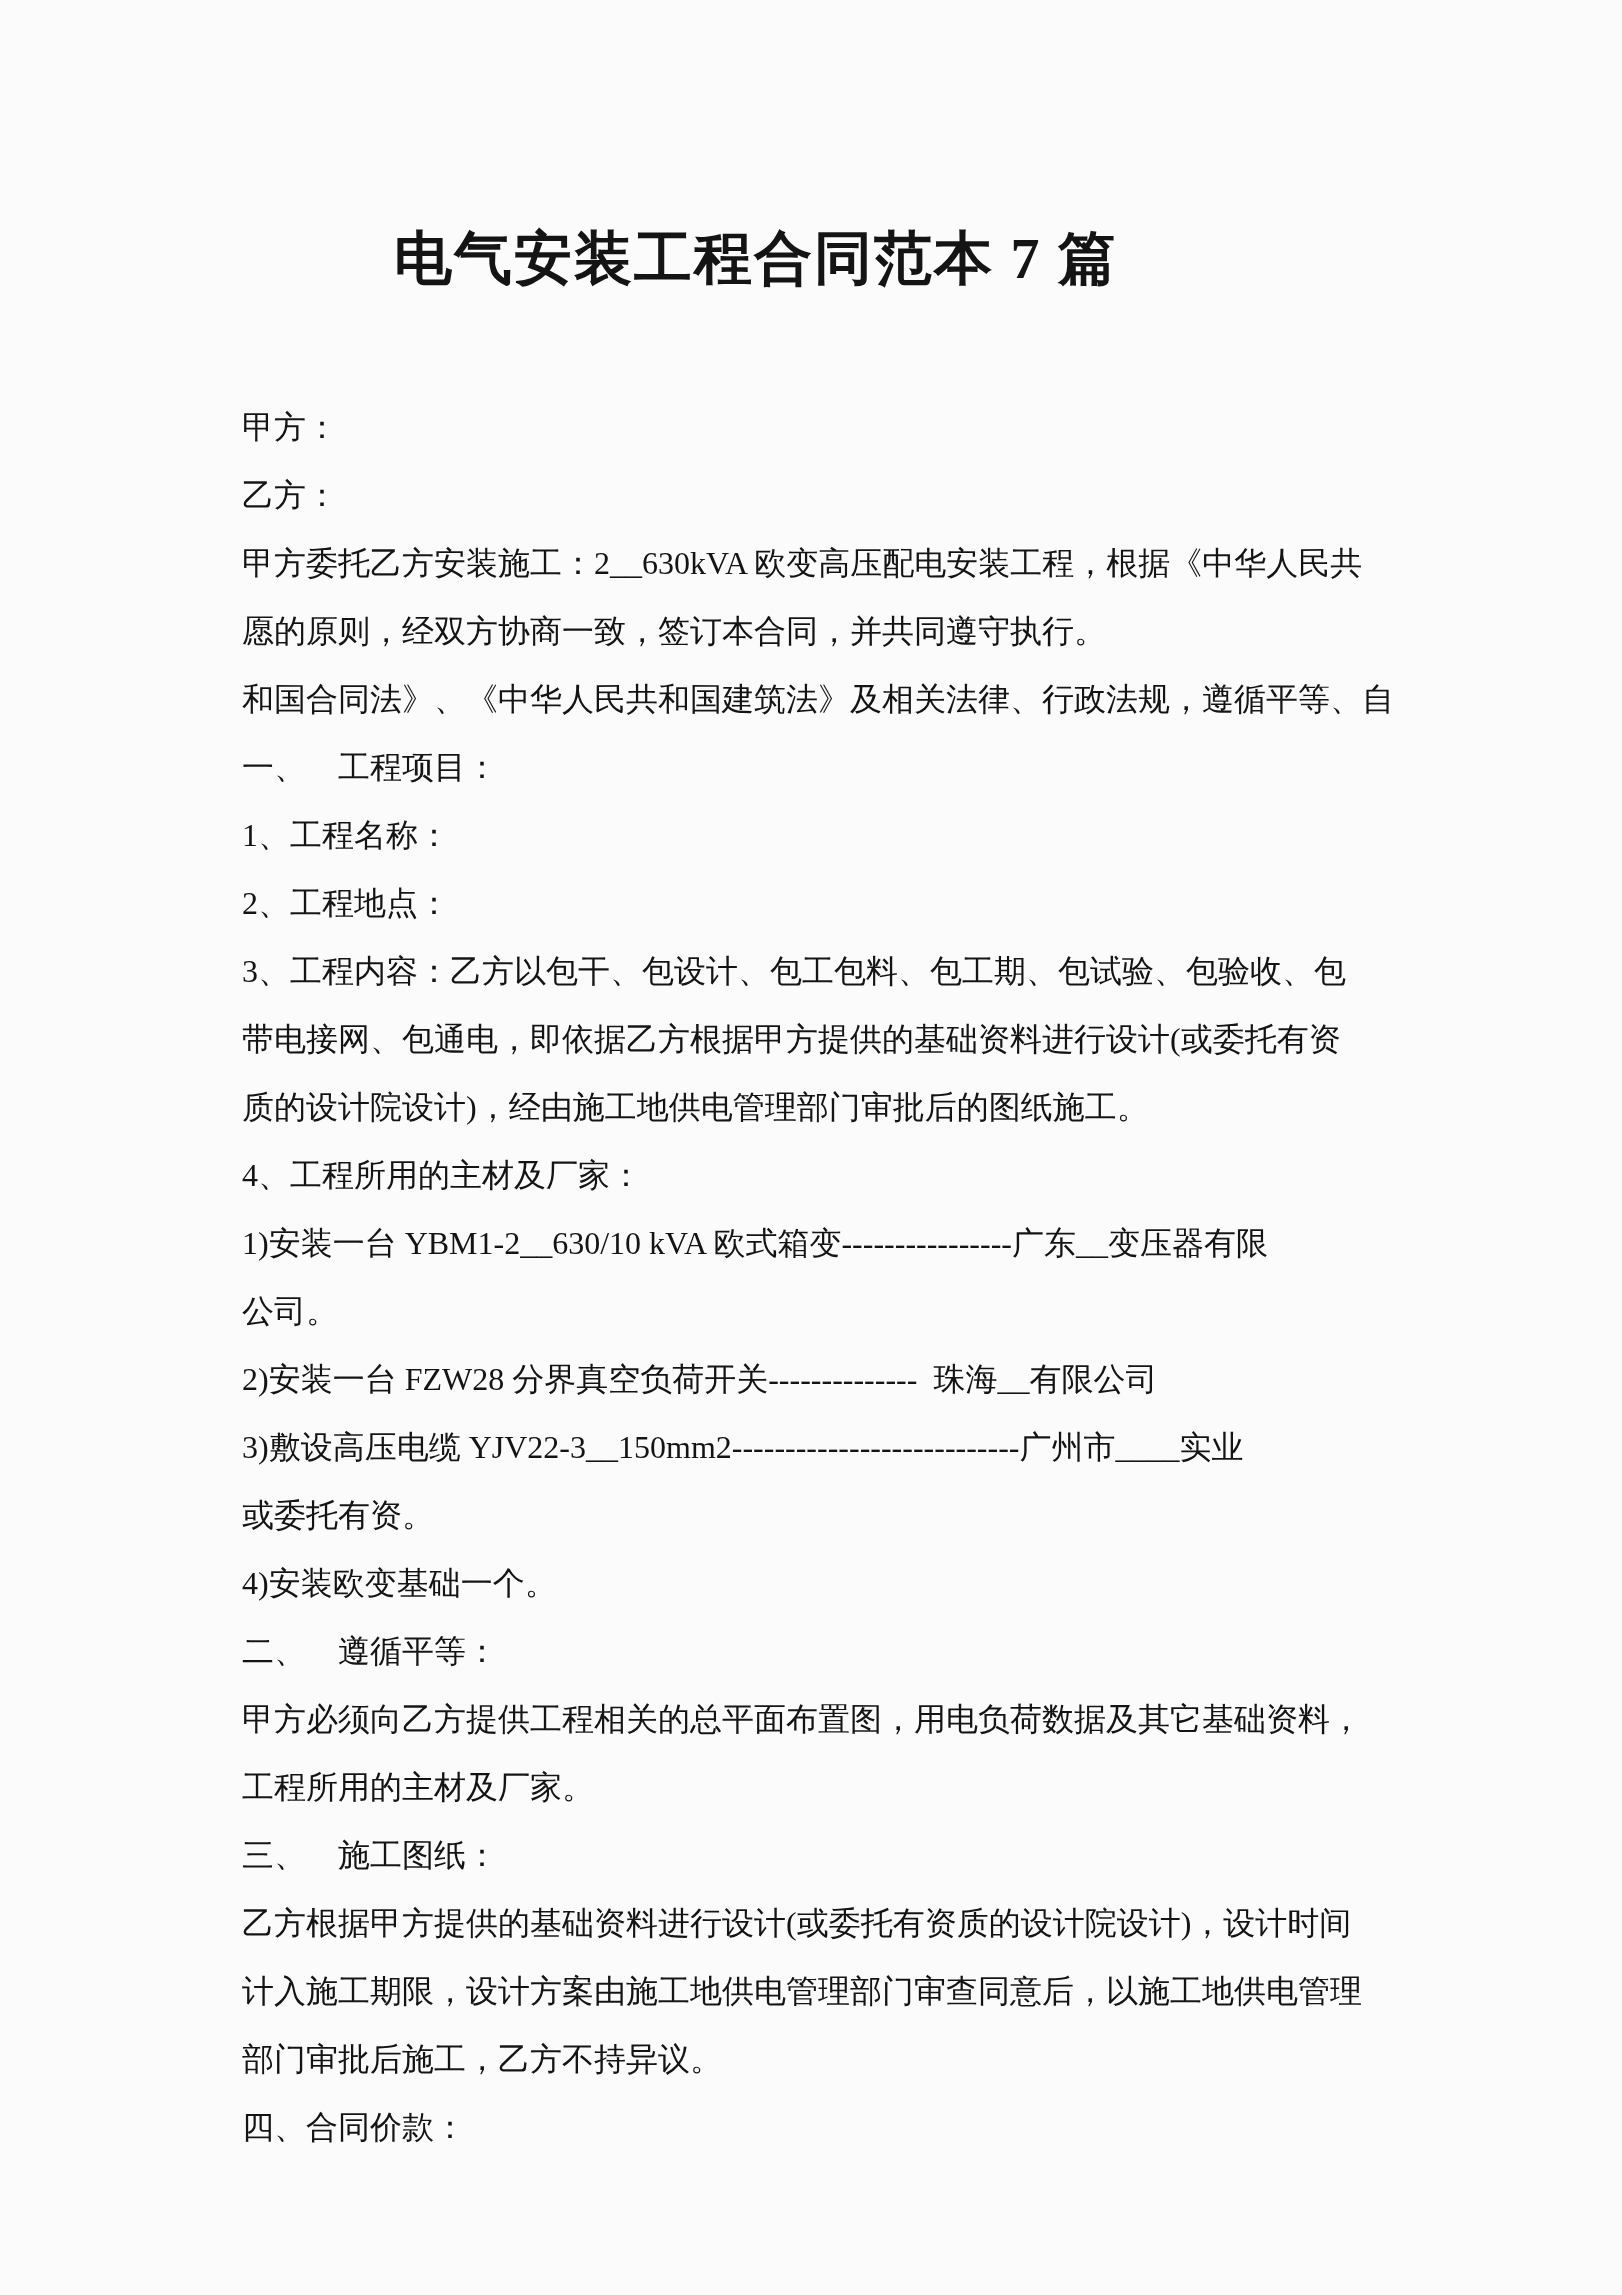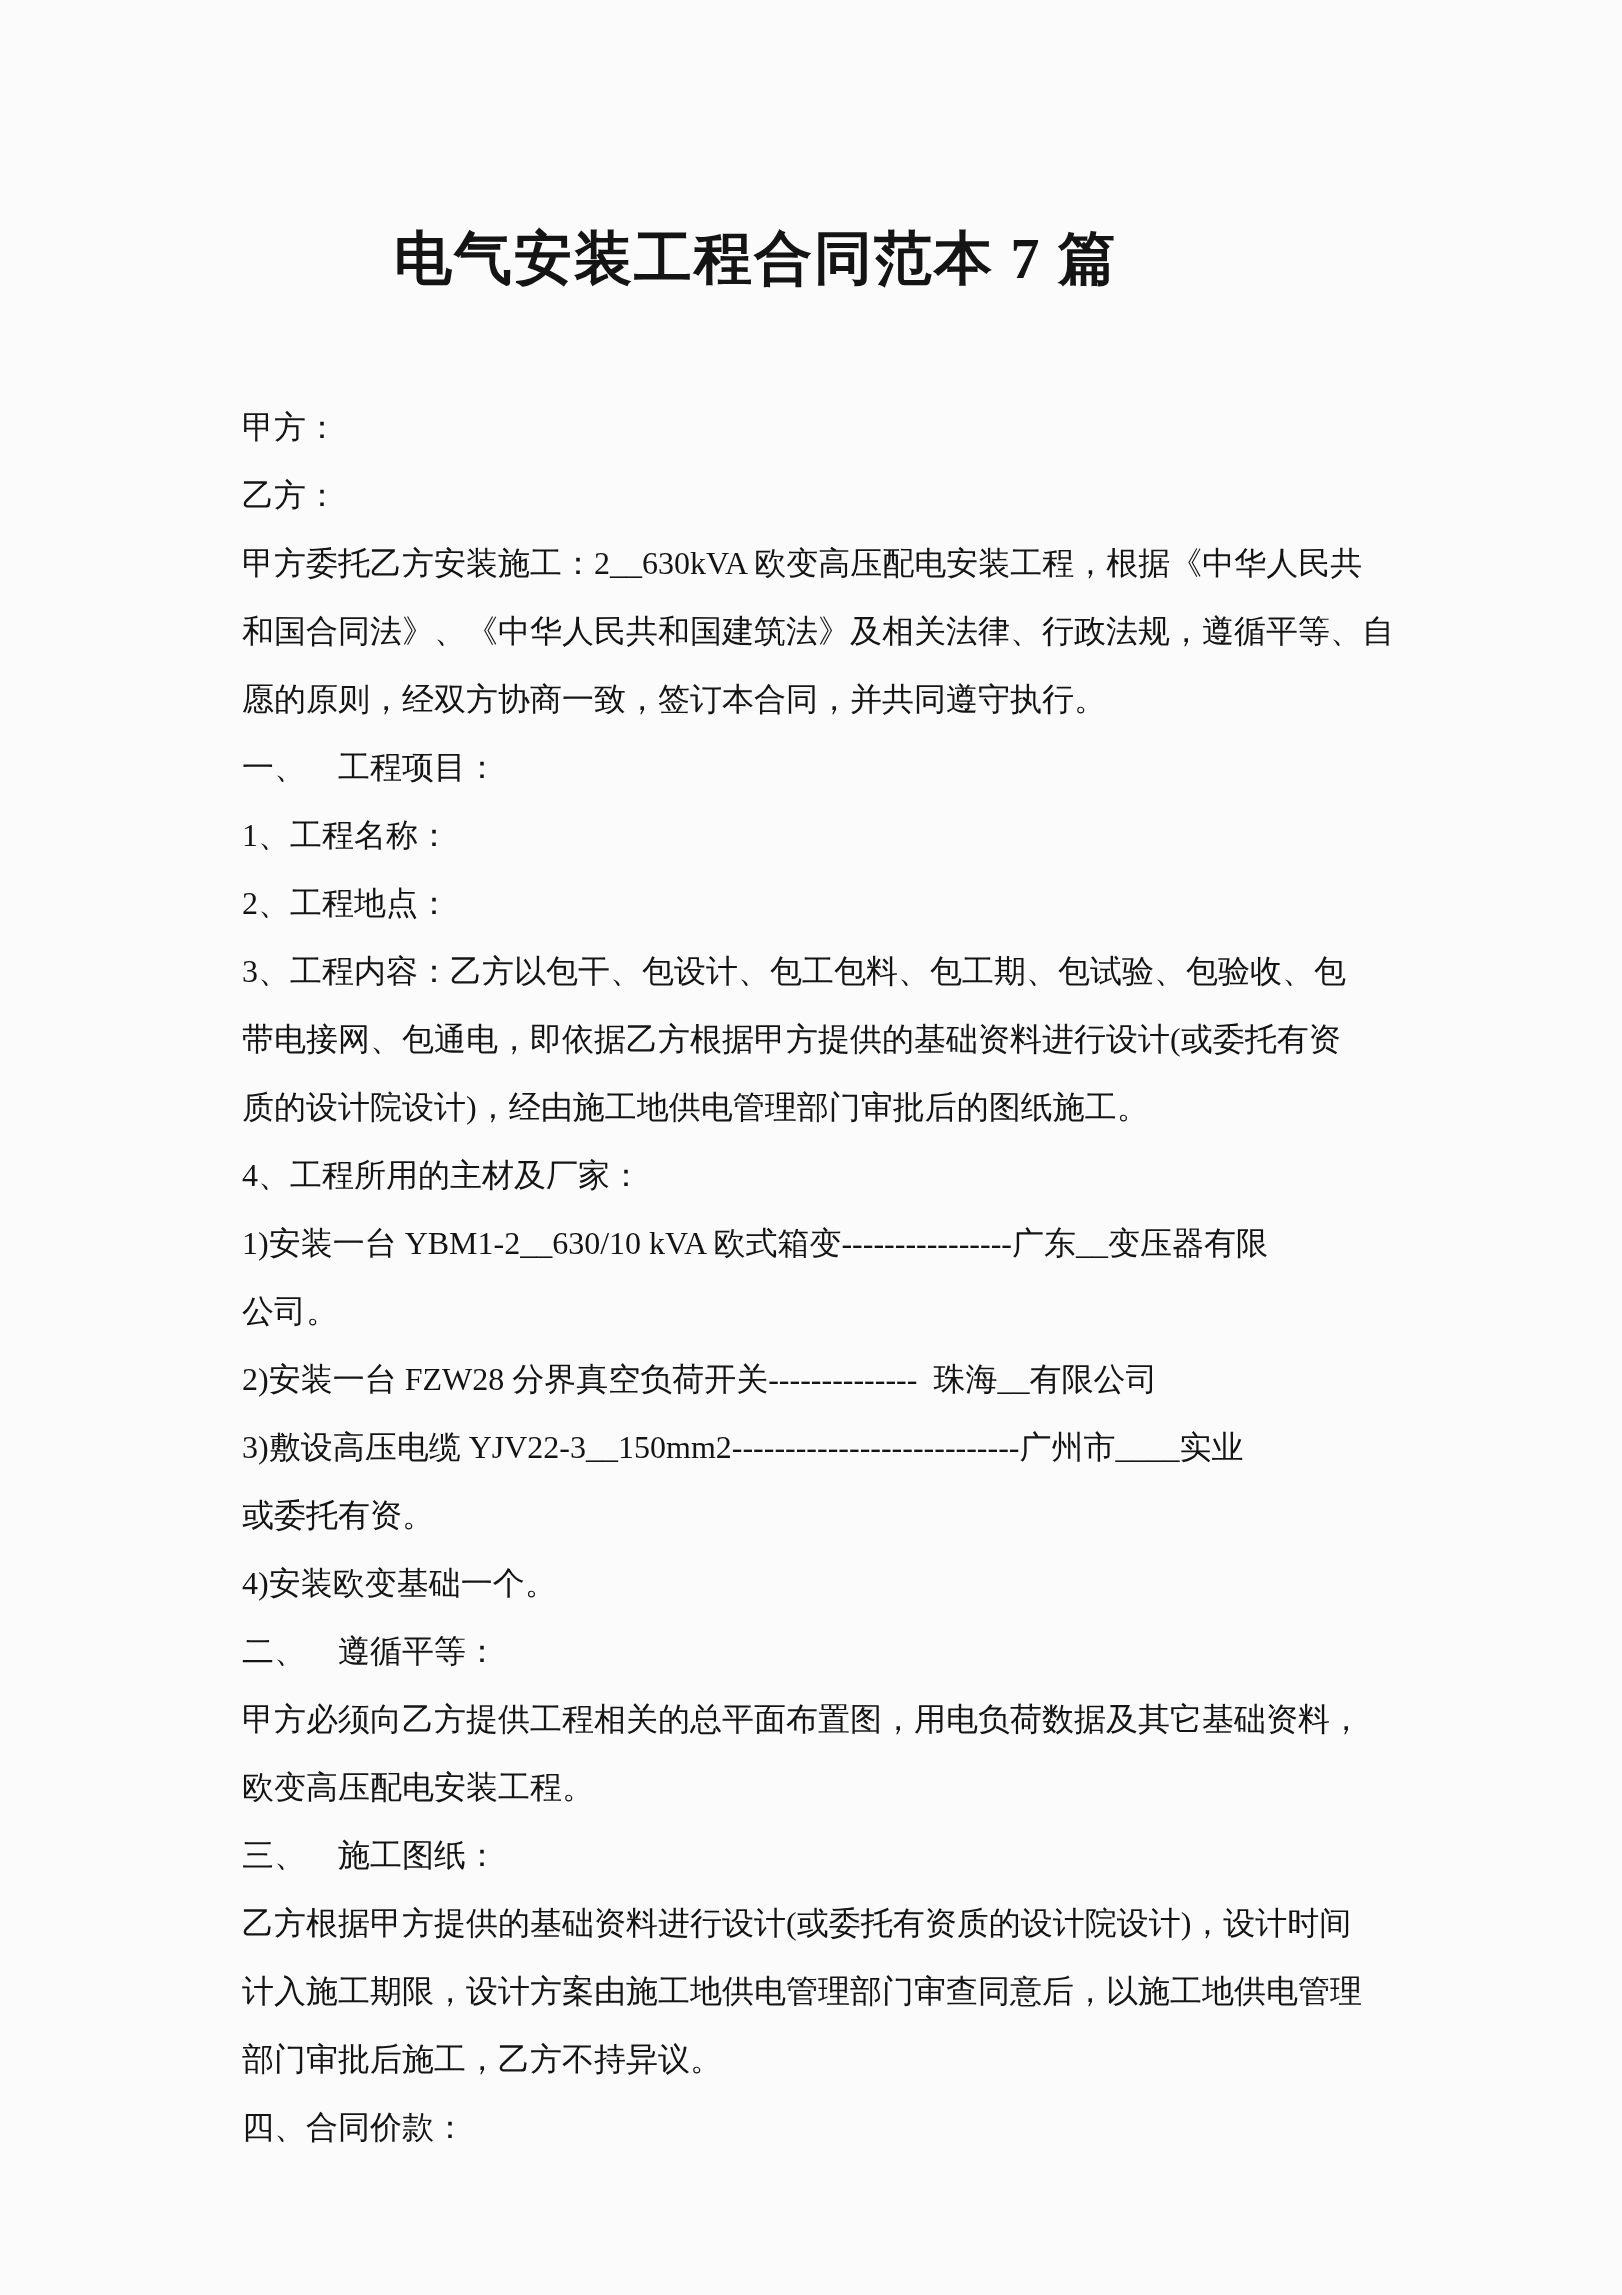--- a/index.html
+++ b/index.html
@@ -46,38 +46,38 @@
 </style>
 </head>
 <body>
 
 <div class="page">
   <h1 class="doc-title">电气安装工程合同范本 7 篇</h1>
   <div class="doc-body">
       <div class="doc-line">甲方：</div>
       <div class="doc-line">乙方：</div>
       <div class="doc-line">甲方委托乙方安装施工：2__630kVA 欧变高压配电安装工程，根据《中华人民共</div>
+      <div class="doc-line">愿的原则，经双方协商一致，签订本合同，并共同遵守执行。</div>
       <div class="doc-line">和国合同法》、《中华人民共和国建筑法》及相关法律、行政法规，遵循平等、自</div>
-      <div class="doc-line">愿的原则，经双方协商一致，签订本合同，并共同遵守执行。</div>
       <div class="doc-line">一、　工程项目：</div>
       <div class="doc-line">1、工程名称：</div>
       <div class="doc-line">2、工程地点：</div>
       <div class="doc-line">3、工程内容：乙方以包干、包设计、包工包料、包工期、包试验、包验收、包</div>
       <div class="doc-line">带电接网、包通电，即依据乙方根据甲方提供的基础资料进行设计(或委托有资</div>
       <div class="doc-line">质的设计院设计)，经由施工地供电管理部门审批后的图纸施工。</div>
       <div class="doc-line">4、工程所用的主材及厂家：</div>
       <div class="doc-line">1)安装一台 YBM1-2__630/10 kVA 欧式箱变----------------广东__变压器有限</div>
       <div class="doc-line">公司。</div>
       <div class="doc-line">2)安装一台 FZW28 分界真空负荷开关--------------  珠海__有限公司</div>
       <div class="doc-line">3)敷设高压电缆 YJV22-3__150mm2---------------------------广州市____实业</div>
       <div class="doc-line">或委托有资。</div>
       <div class="doc-line">4)安装欧变基础一个。</div>
       <div class="doc-line">二、　遵循平等：</div>
       <div class="doc-line">甲方必须向乙方提供工程相关的总平面布置图，用电负荷数据及其它基础资料，</div>
-      <div class="doc-line">欧变高压配电安装工程。</div>
+      <div class="doc-line">工程所用的主材及厂家。</div>
       <div class="doc-line">三、　施工图纸：</div>
       <div class="doc-line">乙方根据甲方提供的基础资料进行设计(或委托有资质的设计院设计)，设计时间</div>
       <div class="doc-line">计入施工期限，设计方案由施工地供电管理部门审查同意后，以施工地供电管理</div>
       <div class="doc-line">部门审批后施工，乙方不持异议。</div>
       <div class="doc-line">四、合同价款：</div>
     </div>
 </div>
 
 
 </body></html>

